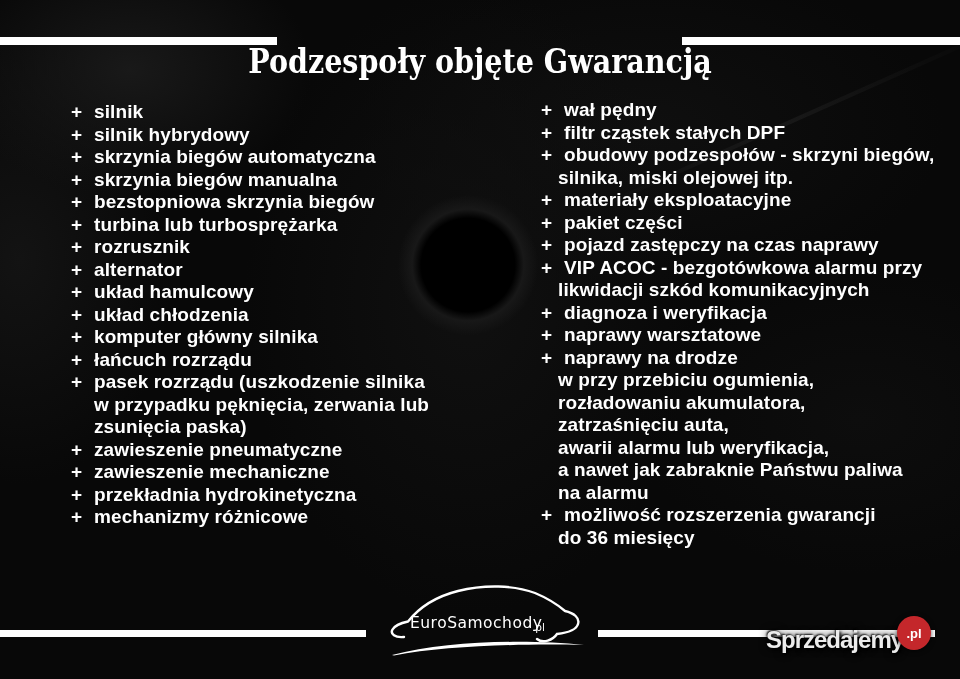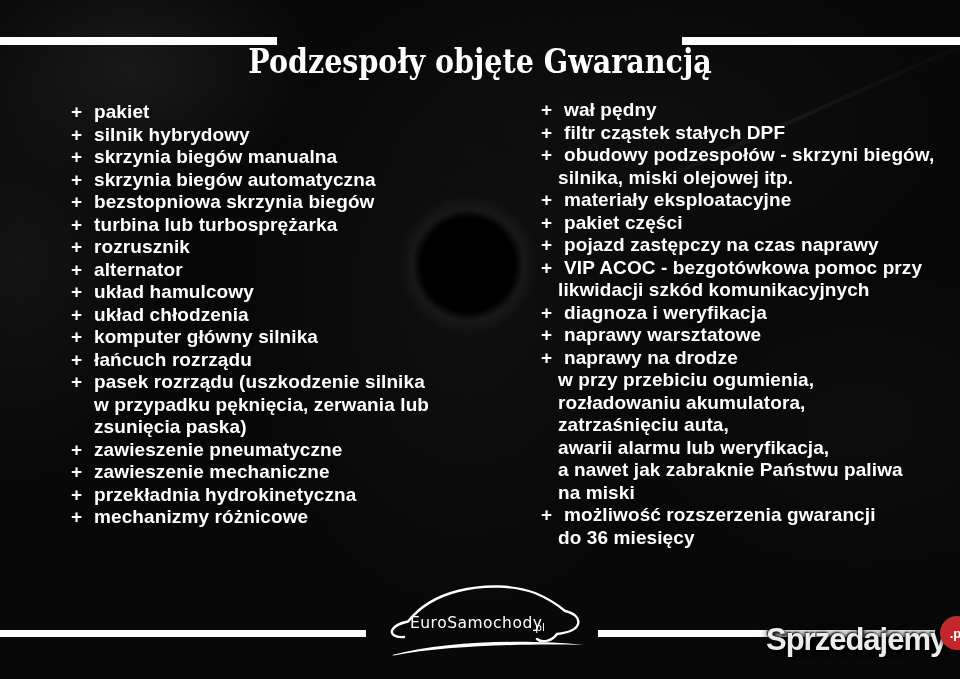--- a/index.html
+++ b/index.html
@@ -32,21 +32,21 @@
   .ln{padding-left:23px;white-space:nowrap;}
   .col-right .ln{padding-left:17px;}
   .ln.first{padding-left:0;}
   .bullet{display:inline-block;width:23px;}
   .rule-bottom-left{left:0;top:630px;width:366px;height:7px;}
   .rule-bottom-right{left:598px;top:630px;width:337px;height:7px;}
   .logo{position:absolute;left:386px;top:584px;width:204px;height:78px;}
   .logo text{fill:#fff;font-family:"DejaVu Sans",sans-serif;}
   .watermark{position:absolute;left:766px;top:616px;display:flex;align-items:flex-start;}
   .wm-brand{
-    font-size:31px;font-weight:bold;letter-spacing:-1px;color:#ececec;line-height:36px;
+    font-size:24px;font-weight:bold;letter-spacing:-1px;color:#ececec;line-height:36px;
     padding-top:6px;
     text-shadow:0 0 8px rgba(0,0,0,0.95), 2px 2px 3px rgba(0,0,0,0.9), -1px -1px 2px rgba(0,0,0,0.9);
   }
   .wm-circle{
     width:34px;height:34px;border-radius:50%;margin-left:-6px;
     display:flex;align-items:center;justify-content:center;
     font-size:13px;font-weight:bold;color:#fff;
     box-shadow:0 1px 5px rgba(0,0,0,0.7);
   }
 </style>
@@ -55,30 +55,30 @@
 
 <div class="poster">
   <div class="streak"></div>
 
   <div class="rule rule-title-left"></div>
   <div class="rule rule-title-right"></div>
   <h1 class="title">Podzespoły objęte Gwarancją</h1>
 
   <div class="col col-left" id="col-left">
       <div>
-        <div class="ln first"><span class="bullet">+</span><span>pakiet</span></div>
+        <div class="ln first"><span class="bullet">+</span><span>silnik</span></div>
       </div>
       <div>
         <div class="ln first"><span class="bullet">+</span><span>silnik hybrydowy</span></div>
       </div>
       <div>
-        <div class="ln first"><span class="bullet">+</span><span>skrzynia biegów manualna</span></div>
+        <div class="ln first"><span class="bullet">+</span><span>skrzynia biegów automatyczna</span></div>
       </div>
       <div>
-        <div class="ln first"><span class="bullet">+</span><span>skrzynia biegów automatyczna</span></div>
+        <div class="ln first"><span class="bullet">+</span><span>skrzynia biegów manualna</span></div>
       </div>
       <div>
         <div class="ln first"><span class="bullet">+</span><span>bezstopniowa skrzynia biegów</span></div>
       </div>
       <div>
         <div class="ln first"><span class="bullet">+</span><span>turbina lub turbosprężarka</span></div>
       </div>
       <div>
         <div class="ln first"><span class="bullet">+</span><span>rozrusznik</span></div>
       </div>
@@ -129,39 +129,39 @@
       <div>
         <div class="ln first"><span class="bullet">+</span><span>materiały eksploatacyjne</span></div>
       </div>
       <div>
         <div class="ln first"><span class="bullet">+</span><span>pakiet części</span></div>
       </div>
       <div>
         <div class="ln first"><span class="bullet">+</span><span>pojazd zastępczy na czas naprawy</span></div>
       </div>
       <div>
-        <div class="ln first"><span class="bullet">+</span><span>VIP ACOC - bezgotówkowa pomoc przy</span></div>
+        <div class="ln first"><span class="bullet">+</span><span>VIP ACOC - bezgotówkowa alarmu przy</span></div>
         <div class="ln">likwidacji szkód komunikacyjnych</div>
       </div>
       <div>
         <div class="ln first"><span class="bullet">+</span><span>diagnoza i weryfikacja</span></div>
       </div>
       <div>
         <div class="ln first"><span class="bullet">+</span><span>naprawy warsztatowe</span></div>
       </div>
       <div>
         <div class="ln first"><span class="bullet">+</span><span>naprawy na drodze</span></div>
       </div>
       <div>
         <div class="ln">w przy przebiciu ogumienia,</div>
         <div class="ln">rozładowaniu akumulatora,</div>
         <div class="ln">zatrzaśnięciu auta,</div>
         <div class="ln">awarii alarmu lub weryfikacja,</div>
         <div class="ln">a nawet jak zabraknie Państwu paliwa</div>
-        <div class="ln">na miski</div>
+        <div class="ln">na alarmu</div>
       </div>
       <div>
         <div class="ln first"><span class="bullet">+</span><span>możliwość rozszerzenia gwarancji</span></div>
         <div class="ln">do 36 miesięcy</div>
       </div>
     </div>
 
   <div class="rule rule-bottom-left"></div>
   <div class="rule rule-bottom-right"></div>
 

